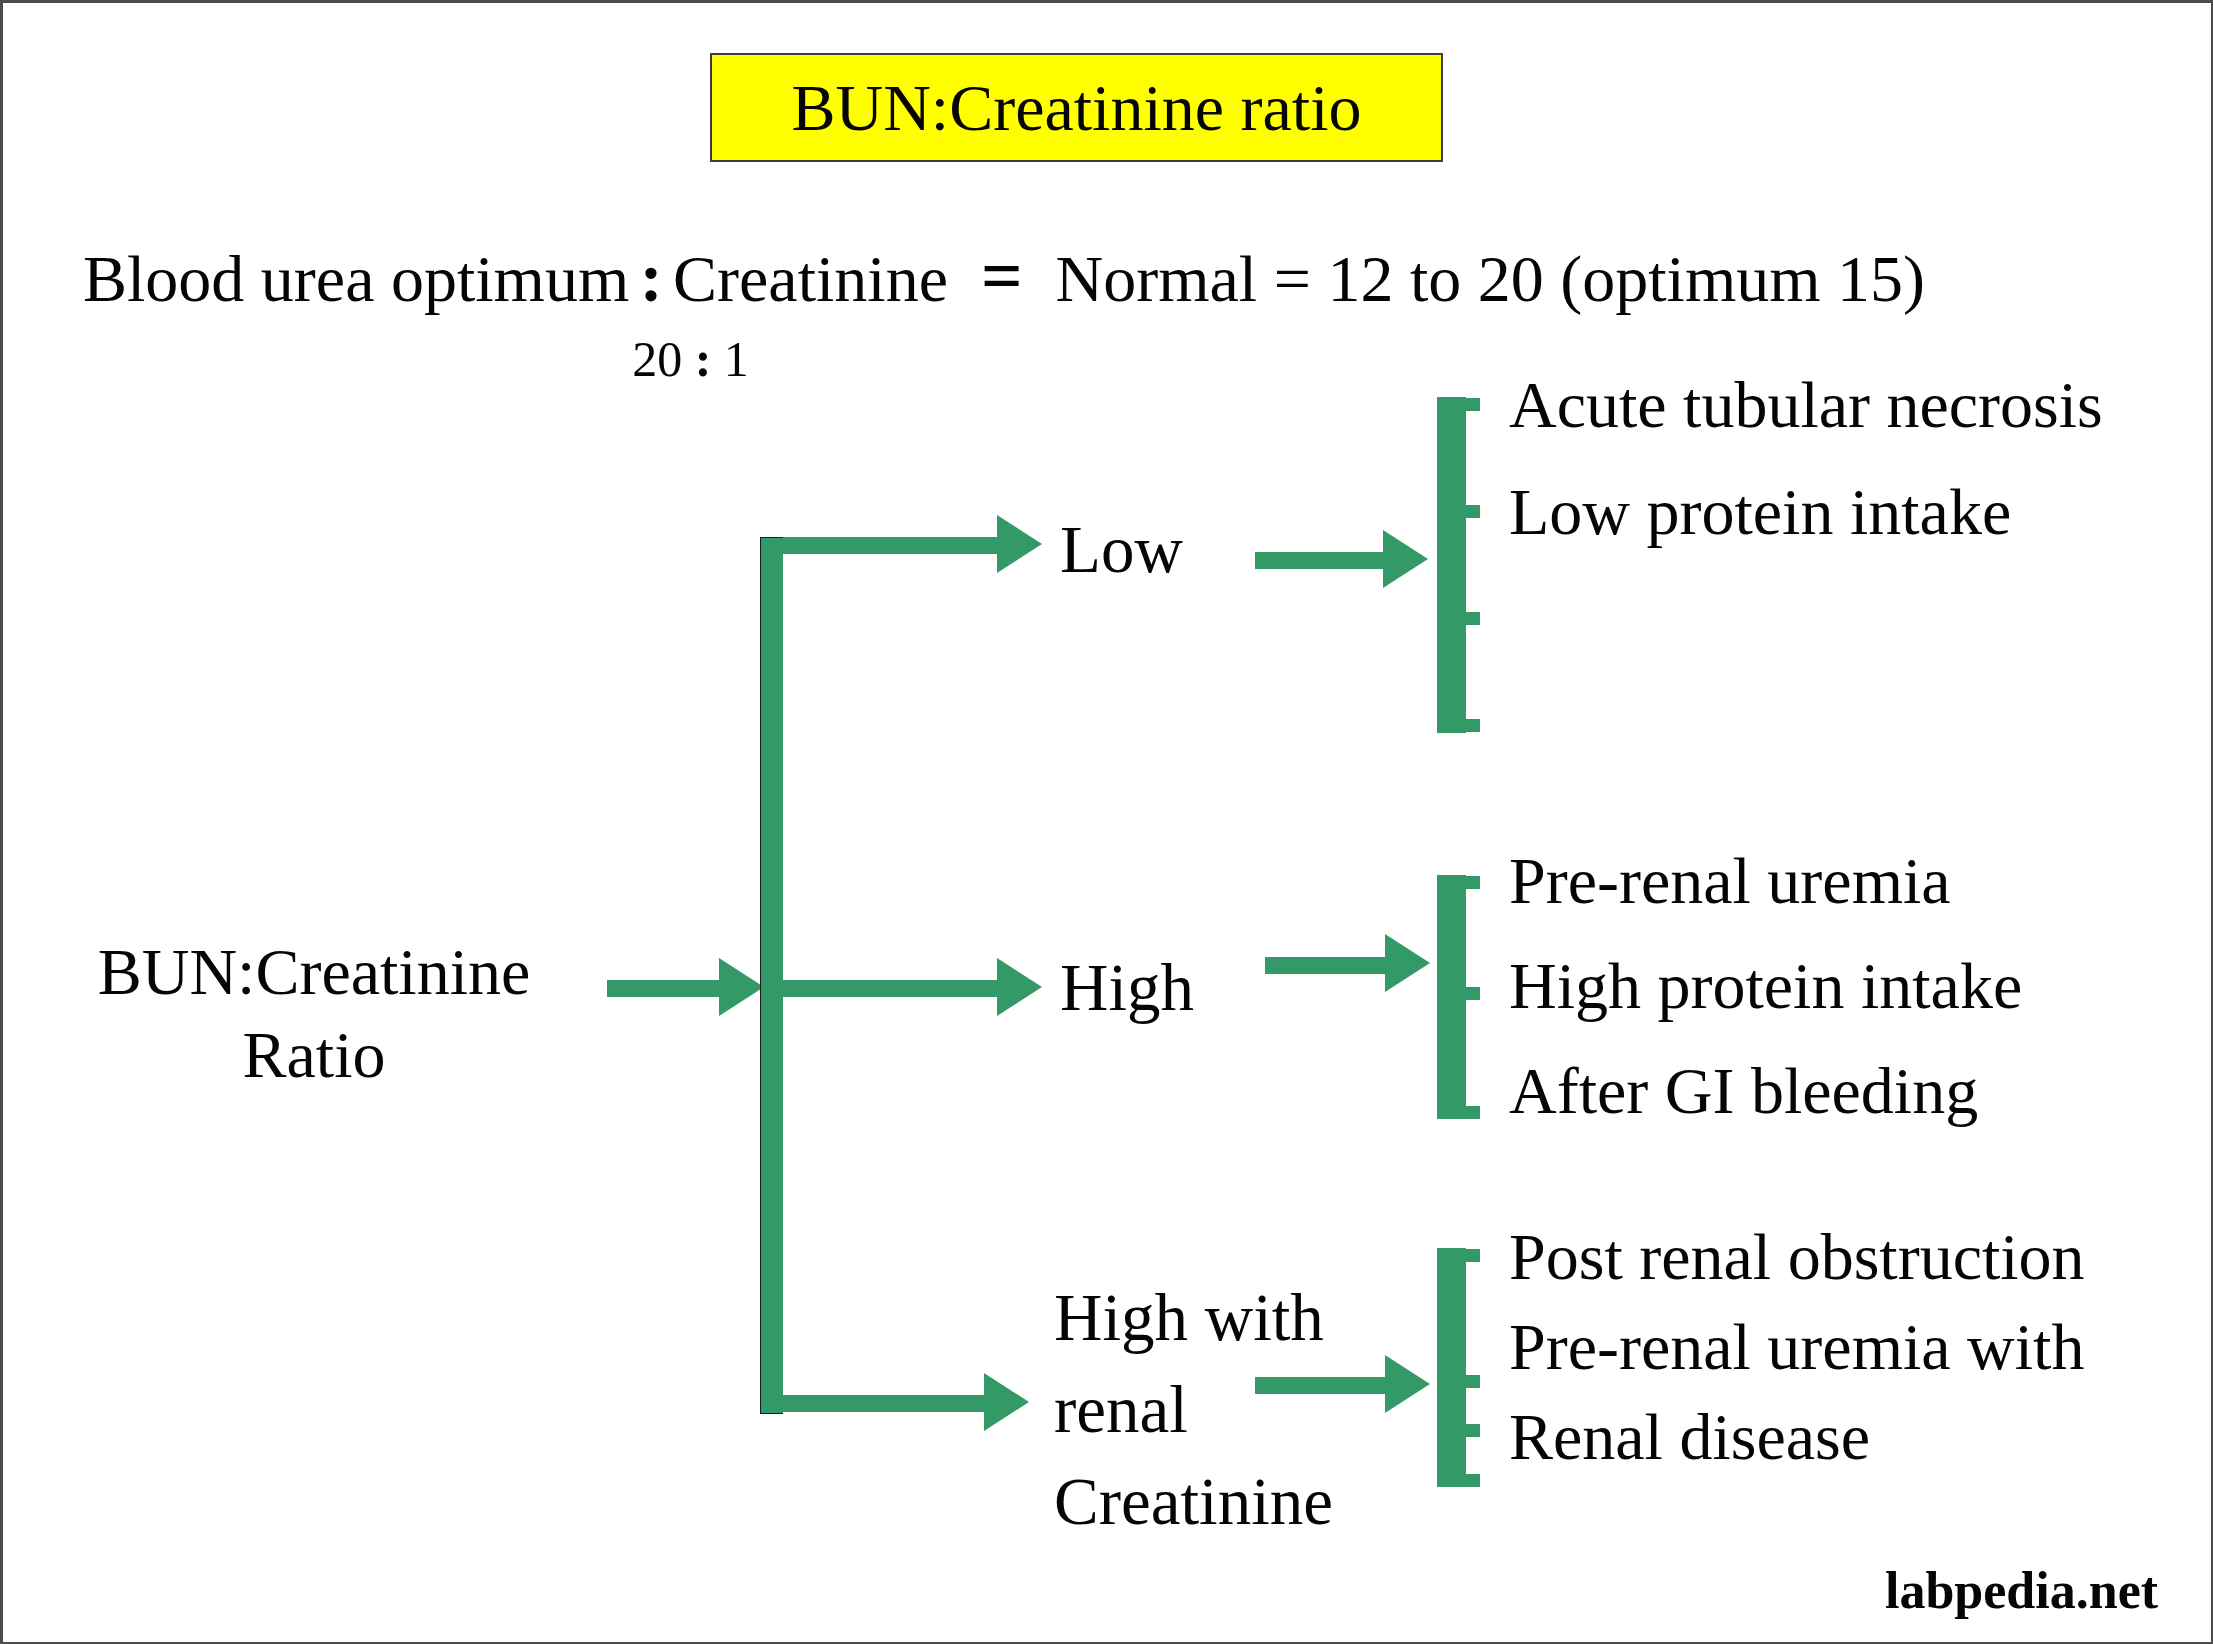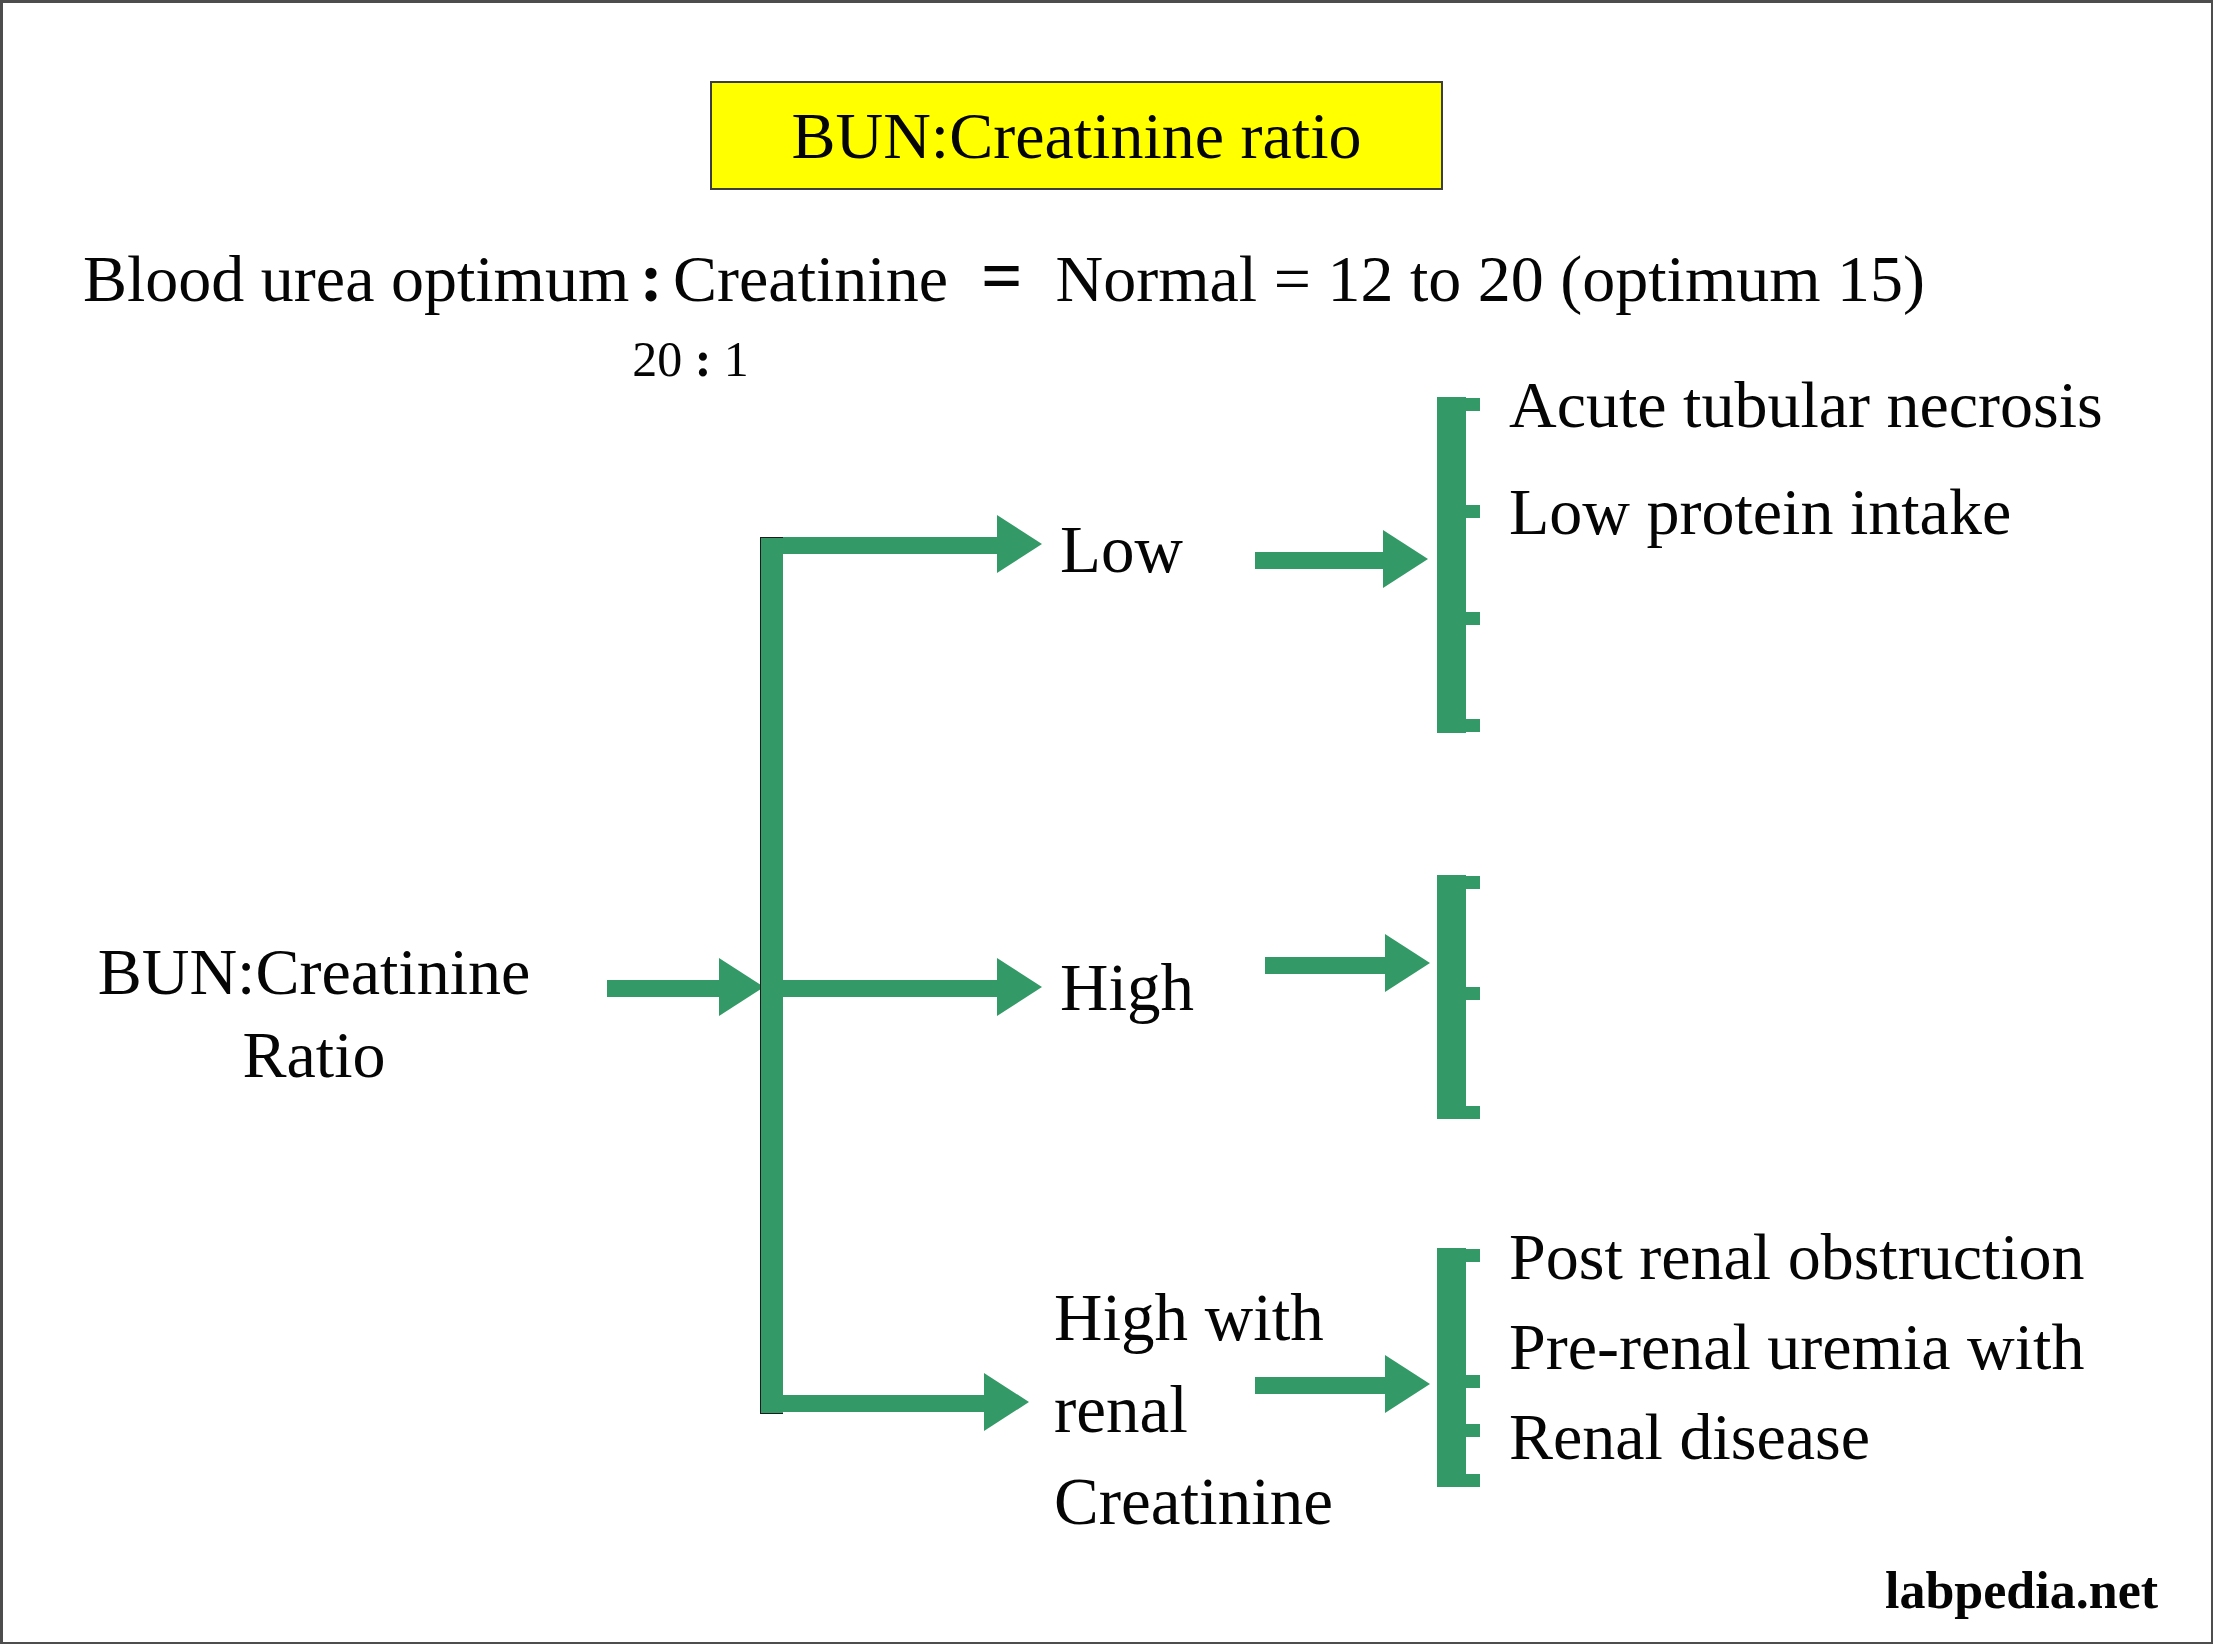--- a/index.html
+++ b/index.html
@@ -14,21 +14,20 @@
     overflow:hidden;
   }
   .abs{position:absolute;}
   .title-box{
     left:707px;top:50px;width:733px;height:109px;
     background:#ffff00;
     border:2.6px solid #3d3d3d;
     box-sizing:border-box;
     display:flex;align-items:center;justify-content:center;
     font-size:66px;
-    margin-top:28px;
   }
   .formula{
     left:80px;top:232px;
     font-size:66px;white-space:nowrap;
     display:flex;align-items:baseline;
   }
   .formula .colon{font-weight:bold;font-size:69px;margin:0 10.4px;}
   .formula .equals{font-weight:bold;font-size:73px;margin:0 33px;}
   .ratio-line{
     left:545px;top:327px;width:285px;
@@ -123,20 +122,25 @@
   <div class="abs branch-label" style="left:1057px;top:946px;">High</div>
   <div class="shaft" style="left:1262px;top:954px;width:121px;"></div>
   <div class="head" style="left:1382px;top:931px;"></div>
 
   <div class="bracket" style="top:872px;height:244px;">
     <div class="bar"></div>
     <div class="tick" style="top:0.9px;"></div>
     <div class="tick" style="top:112px;"></div>
     <div class="tick" style="top:231px;"></div>
   </div>
+  <div class="abs cause-list g2" style="top:825px;">
+    <div class="line">Pre-renal uremia</div>
+    <div class="line">High protein intake</div>
+    <div class="line">After GI bleeding</div>
+  </div>
 
   <div class="shaft" style="left:759px;top:1392px;width:223px;"></div>
   <div class="head" style="left:981px;top:1370px;"></div>
   <div class="abs branch3-label">
     <div>High with</div>
     <div>renal</div>
     <div>Creatinine</div>
   </div>
   <div class="shaft" style="left:1252px;top:1374px;width:130px;"></div>
   <div class="head" style="left:1382px;top:1352px;"></div>

